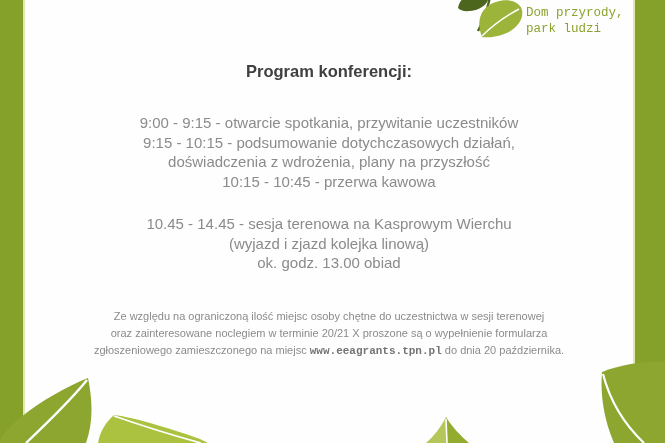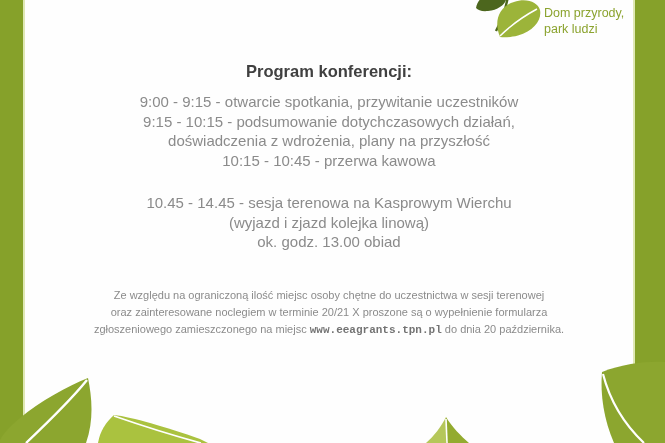--- a/index.html
+++ b/index.html
@@ -3,31 +3,31 @@
 <meta charset="utf-8">
 <style>
   html,body{margin:0;padding:0;background:#fff;}
   .page{
     position:relative;width:665px;height:443px;background:#fefefe;
     overflow:hidden;font-family:"Liberation Sans",sans-serif;
   }
   .bar{position:absolute;top:0;height:443px;background:#86a12a;}
   .bar-left{left:0;width:23px;border-right:2px solid #dfe8b4;}
   .bar-right{right:0;width:30px;border-left:2px solid #dfe8b4;}
-  .logo{position:absolute;top:0;left:460px;width:200px;height:52px;}
+  .logo{position:absolute;top:0;left:442px;width:200px;height:52px;font-family:Liberation Mono, monospace;}
   .logo svg{position:absolute;top:0;left:0;}
   .logo-text{
     position:absolute;left:84px;top:5px;color:#8ba32e;
     font-size:12.5px;line-height:16px;white-space:nowrap;
   }
   .content{position:absolute;left:25px;right:32px;top:0;text-align:center;color:#8b8b8b;}
   .title{
     margin:62px 0 0 0;font-size:16.5px;font-weight:bold;color:#404040;
   }
-  .block1{margin-top:11px;font-size:15px;line-height:19.5px;}
+  .block1{margin-top:32px;font-size:15px;line-height:19.5px;}
   .block2{margin-top:23px;font-size:15px;line-height:19.5px;}
   .footer{margin-top:35px;font-size:11px;line-height:17px;}
   .footer b{color:#737373;font-family:Liberation Mono, monospace;}
   .bottom-leaves{position:absolute;left:0;bottom:0;width:665px;height:100px;}
 </style>
 </head>
 <body>
 
 <div class="page">
 

